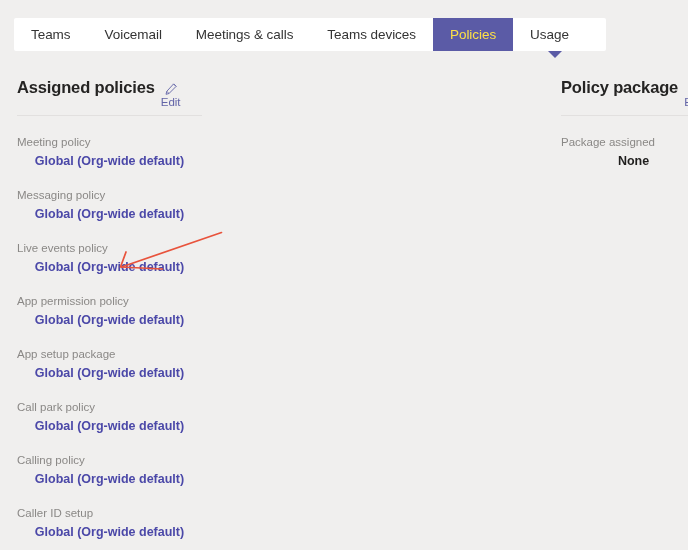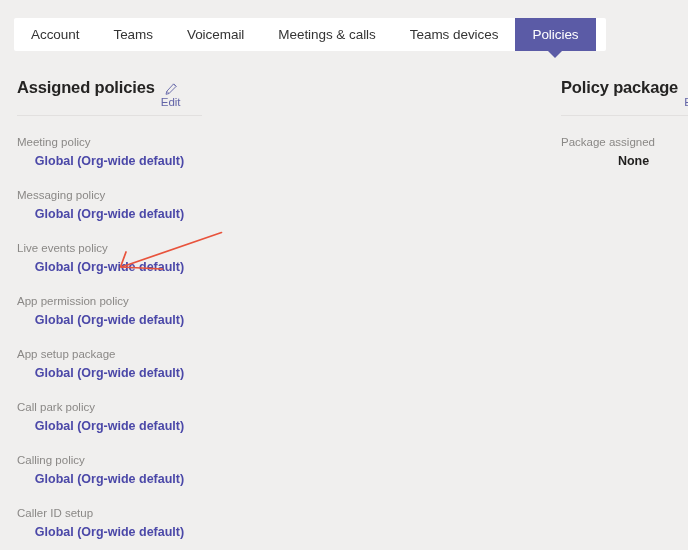--- a/index.html
+++ b/index.html
@@ -40,21 +40,21 @@
     color: #343434;
     white-space: nowrap;
     cursor: pointer;
     background: transparent;
     border: none;
     font-family: "Liberation Sans", sans-serif;
     letter-spacing: -0.05px;
   }
   .tab.active {
     background: #5b5ba6;
-    color: #ffffff;
+    color: #fde047;
   }
   .tab-pointer {
     position: absolute;
     top: 33px;
     width: 0;
     height: 0;
     border-left: 7px solid transparent;
     border-right: 7px solid transparent;
     border-top: 7px solid #5b5ba6;
   }
@@ -132,21 +132,20 @@
     width: 688px;
     height: 550px;
     pointer-events: none;
   }
 </style>
 </head>
 <body>
 
 <div class="tabbar-wrap">
   <div class="tabbar" id="tabbar">
-      <button class="tab">Account</button>
       <button class="tab">Teams</button>
       <button class="tab">Voicemail</button>
       <button class="tab">Meetings &amp; calls</button>
       <button class="tab">Teams devices</button>
       <button class="tab active">Policies</button>
       <button class="tab">Usage</button>
     </div>
 <div class="tab-pointer" style="left: 534px;"></div>
   </div>
 

